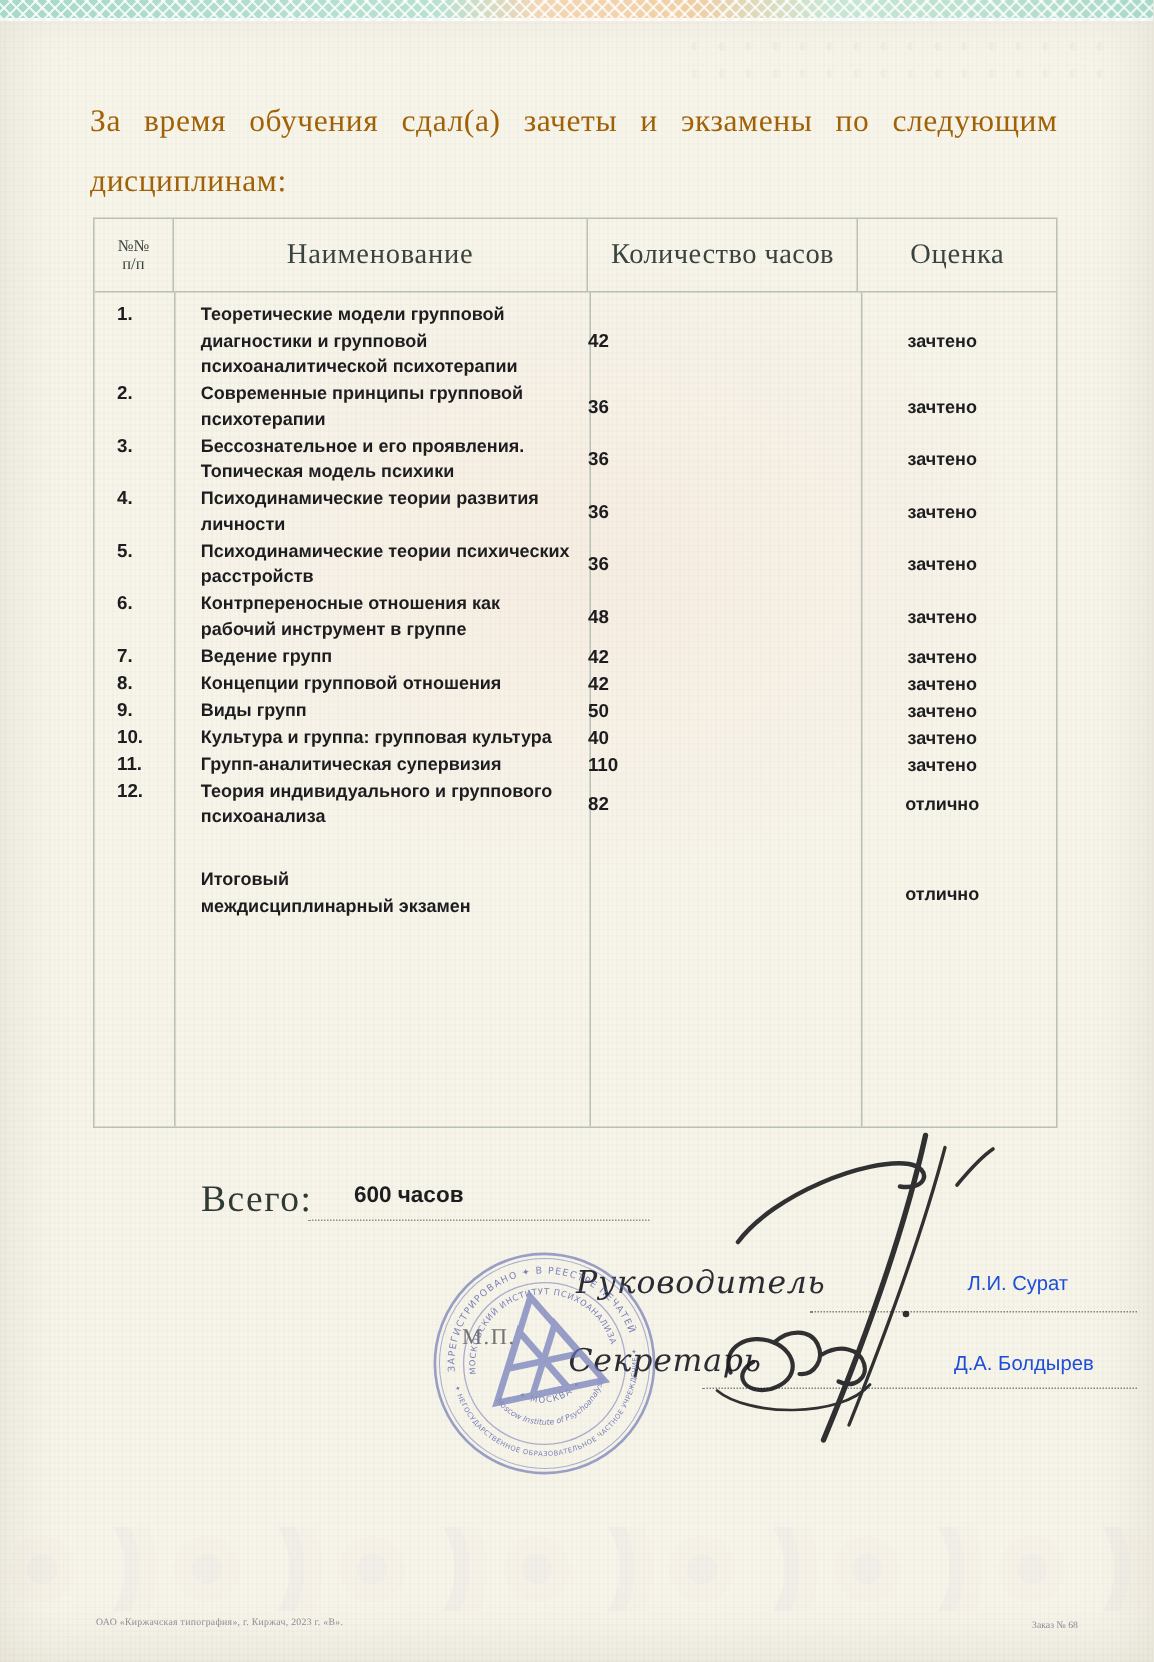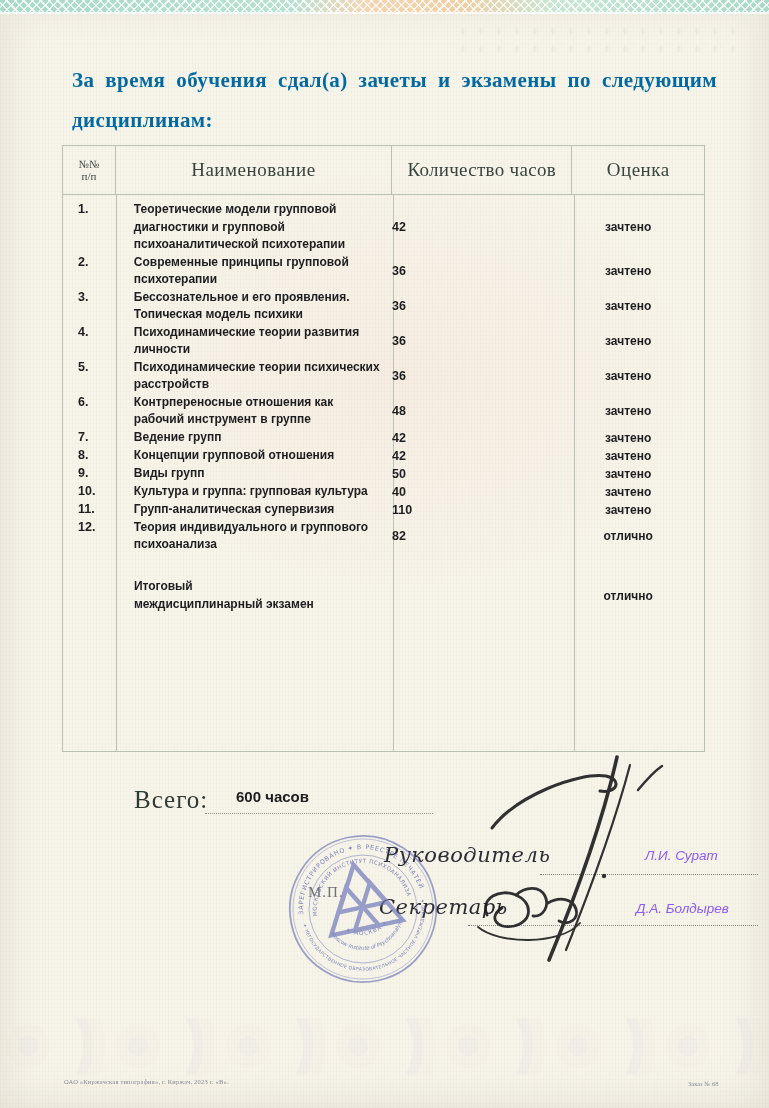--- a/index.html
+++ b/index.html
@@ -21,21 +21,21 @@
     border-bottom:2px solid rgba(255,255,255,.8);}
   .watermark-top{position:absolute;left:455px;top:22px;width:290px;height:34px;opacity:.5;pointer-events:none;
     background:repeating-linear-gradient(90deg, rgba(150,190,175,.18) 0 9px, rgba(230,215,190,.14) 9px 18px);
     -webkit-mask-image:radial-gradient(circle 5px at 9px 9px, #000 60%, transparent 61%);
     mask-image:radial-gradient(circle 5px at 9px 9px, #000 60%, transparent 61%);
     -webkit-mask-size:18px 18px;mask-size:18px 18px;}
   .watermark-bottom{position:absolute;left:0;top:1018px;width:769px;height:56px;opacity:.55;pointer-events:none;
     background:repeating-radial-gradient(circle at 28px 28px, rgba(155,155,195,.10) 0 10px, rgba(225,210,185,.10) 10px 22px, transparent 22px 55px);
     background-size:110px 56px;background-repeat:repeat-x;}
   
-  .intro{position:absolute;left:72px;top:68px;width:645px;color:#0369a1;font-weight:bold;}
+  .intro{position:absolute;left:60px;top:68px;width:645px;color:#a16207;}
   .intro .l1{font-size:21px;letter-spacing:.4px;text-align:justify;text-align-last:justify;}
   .intro .l2{font-size:21px;letter-spacing:.4px;margin-top:15px;}
   
   .gridtable{position:absolute;left:62px;top:145px;width:643px;height:607px;
     border:1px solid #b9c0b6;box-sizing:border-box;overflow:hidden;}
   .thead{display:flex;height:48px;border-bottom:1px solid #b9c0b6;color:#39443e;}
   .thead>div{box-sizing:border-box;display:flex;align-items:center;justify-content:center;}
   .hc1{width:53px;border-right:1px solid #b9c0b6;flex-direction:column;font-size:11px;line-height:12px;}
   .hc2{width:277px;border-right:1px solid #b9c0b6;font-size:19px;letter-spacing:.5px;}
   .hc3{width:181px;border-right:1px solid #b9c0b6;font-size:19px;letter-spacing:.3px;}
@@ -43,36 +43,36 @@
   .tbody{position:relative;height:558px;}
   .colline{position:absolute;top:0;bottom:0;width:0;border-left:1px solid #b9c0b6;}
   .cl1{left:53px;}.cl2{left:330px;}.cl3{left:511px;}
   .rows{position:relative;padding-top:6px;}
   .trow{display:flex;align-items:center;font-family:"Liberation Sans",sans-serif;font-weight:bold;color:#1d1d1f;}
   .trow .c1{width:53px;box-sizing:border-box;padding-left:15px;font-size:12.5px;align-self:flex-start;line-height:17.5px;}
   .trow .c2{width:277px;box-sizing:border-box;padding:0 10px 0 18px;font-size:12px;line-height:17.5px;}
   .trow .c3{width:181px;box-sizing:border-box;padding-right:18px;text-align:left;font-size:12.5px;}
   .trow .c4{width:132px;box-sizing:border-box;padding-right:20px;text-align:center;font-size:12px;}
   .trow{min-height:18px;}
-  .final-row{margin-top:24px;min-height:36px;justify-content:flex-end;}
+  .final-row{margin-top:24px;min-height:36px;}
   .final-row .c2{width:277px;}
   .final-row .c2 span{display:inline-block;max-width:185px;}
   
   .total-label{position:absolute;left:134px;top:786px;font-size:25px;letter-spacing:1px;color:#2f3a35;}
   .total-value{position:absolute;left:236px;top:788px;font-family:"Liberation Sans",sans-serif;font-weight:bold;font-size:15px;color:#1d1d1f;}
   .total-line{position:absolute;left:205px;top:813px;width:228px;border-bottom:1.2px dotted #8f8f86;}
   
   .seal-mark{position:absolute;left:308px;top:884px;font-size:15px;color:#737373;letter-spacing:1px;}
   .sig-label{position:absolute;font-style:italic;font-family:"DejaVu Serif",serif;color:#2b2b33;font-size:21px;letter-spacing:.5px;}
   .head-label{left:384px;top:843px;}
   .secretary-label{left:379px;top:895px;}
   .sig-line{position:absolute;border-bottom:1.2px dotted #82827c;}
   .head-line{left:540px;top:874px;width:218px;}
   .secretary-line{left:468px;top:925px;width:290px;}
-  .sig-name{position:absolute;font-family:"Liberation Sans",sans-serif;font-style:italic;font-size:13.5px;color:#8b5cf6;}
+  .sig-name{position:absolute;font-family:"Liberation Sans",sans-serif;font-size:13.5px;color:#1d4ed8;}
   .head-name{left:645px;top:848px;}
   .secretary-name{left:636px;top:901px;}
   
   .stamp{position:absolute;left:276px;top:822px;width:174px;height:174px;opacity:.8;}
   .ink{position:absolute;left:420px;top:720px;width:350px;height:260px;}
   
   .footer-left{position:absolute;left:64px;top:1078px;font-size:6.5px;color:#8a8c96;letter-spacing:.2px;font-family:"Liberation Serif",serif;}
   .footer-right{position:absolute;left:688px;top:1080px;font-size:6.5px;color:#8a8c96;font-family:"Liberation Serif",serif;}
 </style>
 </head>

